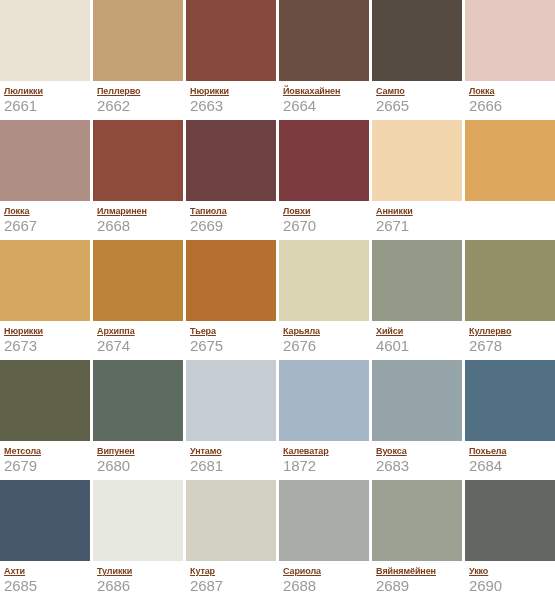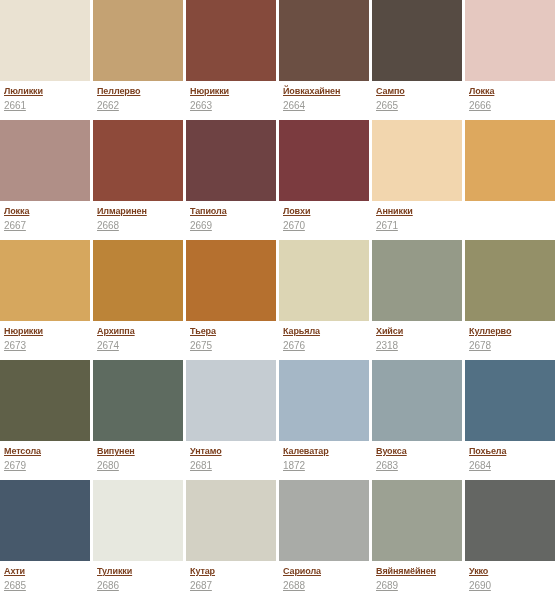--- a/index.html
+++ b/index.html
@@ -53,24 +53,23 @@
     line-height: 11px;
     font-weight: bold;
     color: #7B3F1E;
     text-decoration: underline;
     letter-spacing: -0.1px;
     white-space: nowrap;
     cursor: pointer;
     display: inline-block;
   }
   .swatch-code {
-    font-size: 10px;
+    font-size: 15px;
     line-height: 11px;
     color: #9A9A96;
-    text-decoration: underline;
     letter-spacing: -0.1px;
     white-space: nowrap;
     cursor: pointer;
     display: inline-block;
   }
 </style>
 </head>
 <body>
 
 <div id="palette-grid">
@@ -179,21 +178,21 @@
       <div class="swatch-chip" style="background-color: rgb(220, 213, 180);"></div>
       <div class="swatch-meta">
         <a class="swatch-name">Карьяла</a>
         <a class="swatch-code">2676</a>
       </div>
     </div>
     <div class="swatch-cell">
       <div class="swatch-chip" style="background-color: rgb(149, 154, 136);"></div>
       <div class="swatch-meta">
         <a class="swatch-name">Хийси</a>
-        <a class="swatch-code">2318</a>
+        <a class="swatch-code">4601</a>
       </div>
     </div>
     <div class="swatch-cell">
       <div class="swatch-chip" style="background-color: rgb(148, 144, 104);"></div>
       <div class="swatch-meta">
         <a class="swatch-name">Куллерво</a>
         <a class="swatch-code">2678</a>
       </div>
     </div>
     <div class="swatch-cell">

